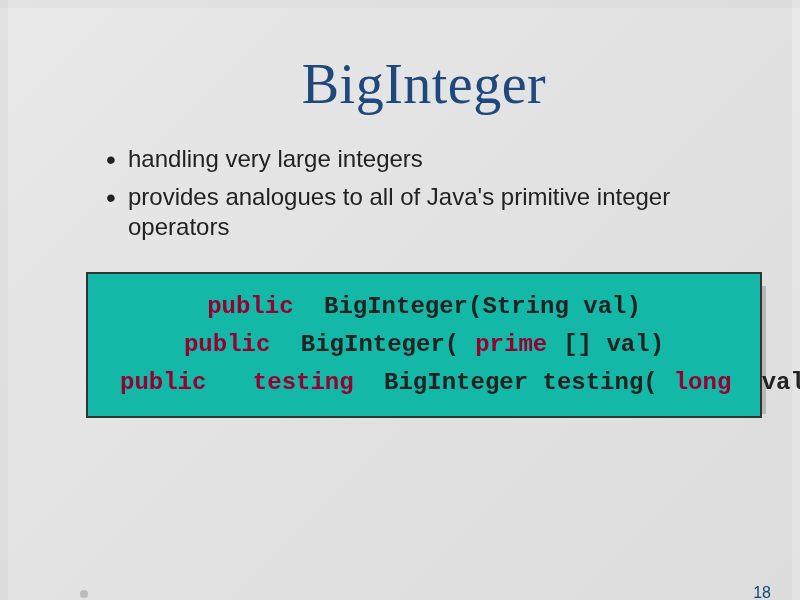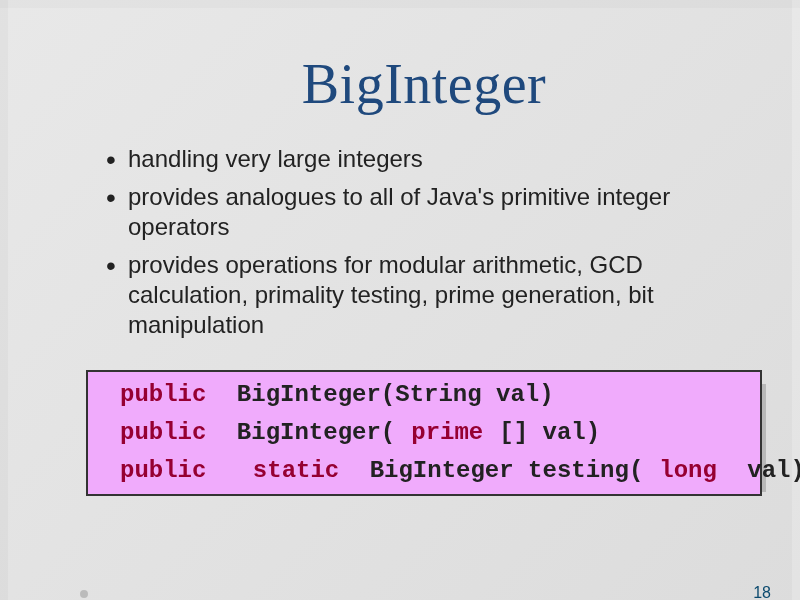--- a/index.html
+++ b/index.html
@@ -56,29 +56,30 @@
       position: absolute;
       top: 6px;
       left: 6px;
       right: -4px;
       bottom: -4px;
       background: #b8b8b8;
       z-index: 0;
     }
     .code-box {
       position: relative;
-      background: #f0abfc;
+      background: #14b8a6;
       border: 2px solid #333;
-      padding: 0 16px;
+      padding: 10px 16px;
       font-family: 'Courier New', monospace;
       font-size: 24px;
       line-height: 1.25;
       z-index: 1;
       color: #222;
       font-weight: bold;
+      text-align: center;
     }
     .code-line { white-space: nowrap; }
     .kw { color: #960032; font-weight: bold; }
     .page-num {
       position: absolute;
       bottom: 14px;
       right: 45px;
       font-size: 16px;
       color: #0c4a6e;
     }
@@ -94,27 +95,26 @@
   </style>
 </head>
 <body>
 
 <div class="slide">
   <h1 class="title">BigInteger</h1>
 
   <ul class="bullets">
     <li>handling very large integers</li>
     <li>provides analogues to all of Java's primitive integer operators</li>
-    <li>provides operations for modular arithmetic, GCD calculation, primality testing, prime generation, bit manipulation</li>
   </ul>
 
   <div class="code-box-wrap">
     <div class="code-shadow"></div>
     <div class="code-box" id="code-content">
         <div class="code-line"><span class="kw">public</span><span> BigInteger(String val)</span></div>
         <div class="code-line"><span class="kw">public</span><span> BigInteger(</span><span class="kw">prime</span><span>[] val)</span></div>
-        <div class="code-line"><span class="kw">public</span><span> </span><span class="kw">static</span><span> BigInteger testing(</span><span class="kw">long</span><span> val)</span></div>
+        <div class="code-line"><span class="kw">public</span><span> </span><span class="kw">testing</span><span> BigInteger testing(</span><span class="kw">long</span><span> val)</span></div>
       </div>
   </div>
 
   <div class="footer-dot"></div>
   <div class="page-num">18</div>
 </div>
 
 </body></html>

